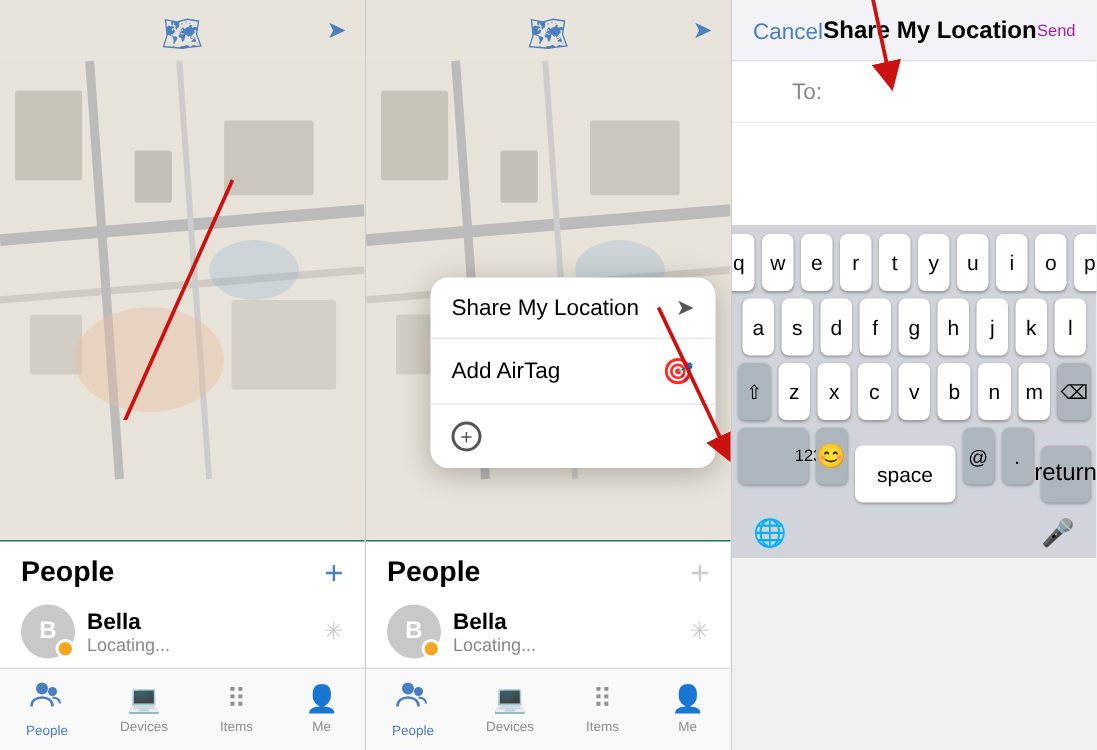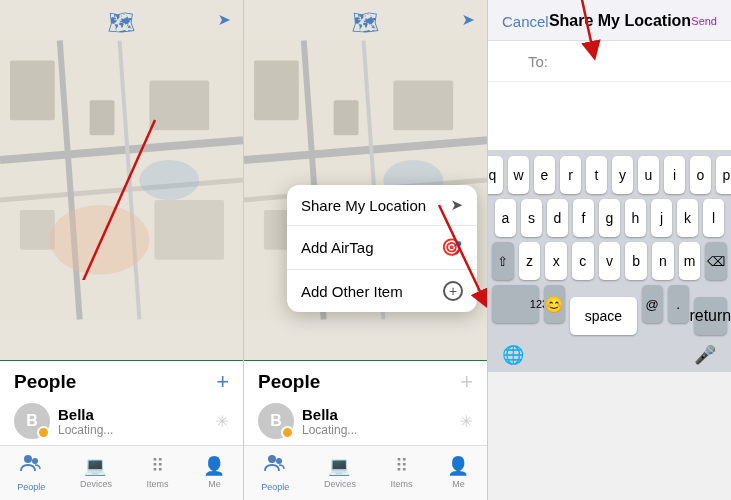--- a/index.html
+++ b/index.html
@@ -456,21 +456,20 @@
     <div class="context-menu">
       <div class="context-menu-item">
         <span>Share My Location</span>
         <span style="font-size:15px;color:#555;">➤</span>
       </div>
       <div class="context-menu-item">
         <span>Add AirTag</span>
         <span style="font-size:17px;color:#555;">🎯</span>
       </div>
       <div class="context-menu-item">
-        <span>Add Other Item</span>
         <div class="plus-circle-icon">+</div>
       </div>
     </div>
 
     <svg class="mid-arrow-overlay" viewBox="0 0 244 500" xmlns="http://www.w3.org/2000/svg">
       <defs>
         <marker id="arrowhead-m" markerWidth="8" markerHeight="8" refX="4" refY="4" orient="auto">
           <path d="M0,0 L8,4 L0,8 Z" fill="#cc1111"></path>
         </marker>
       </defs>

